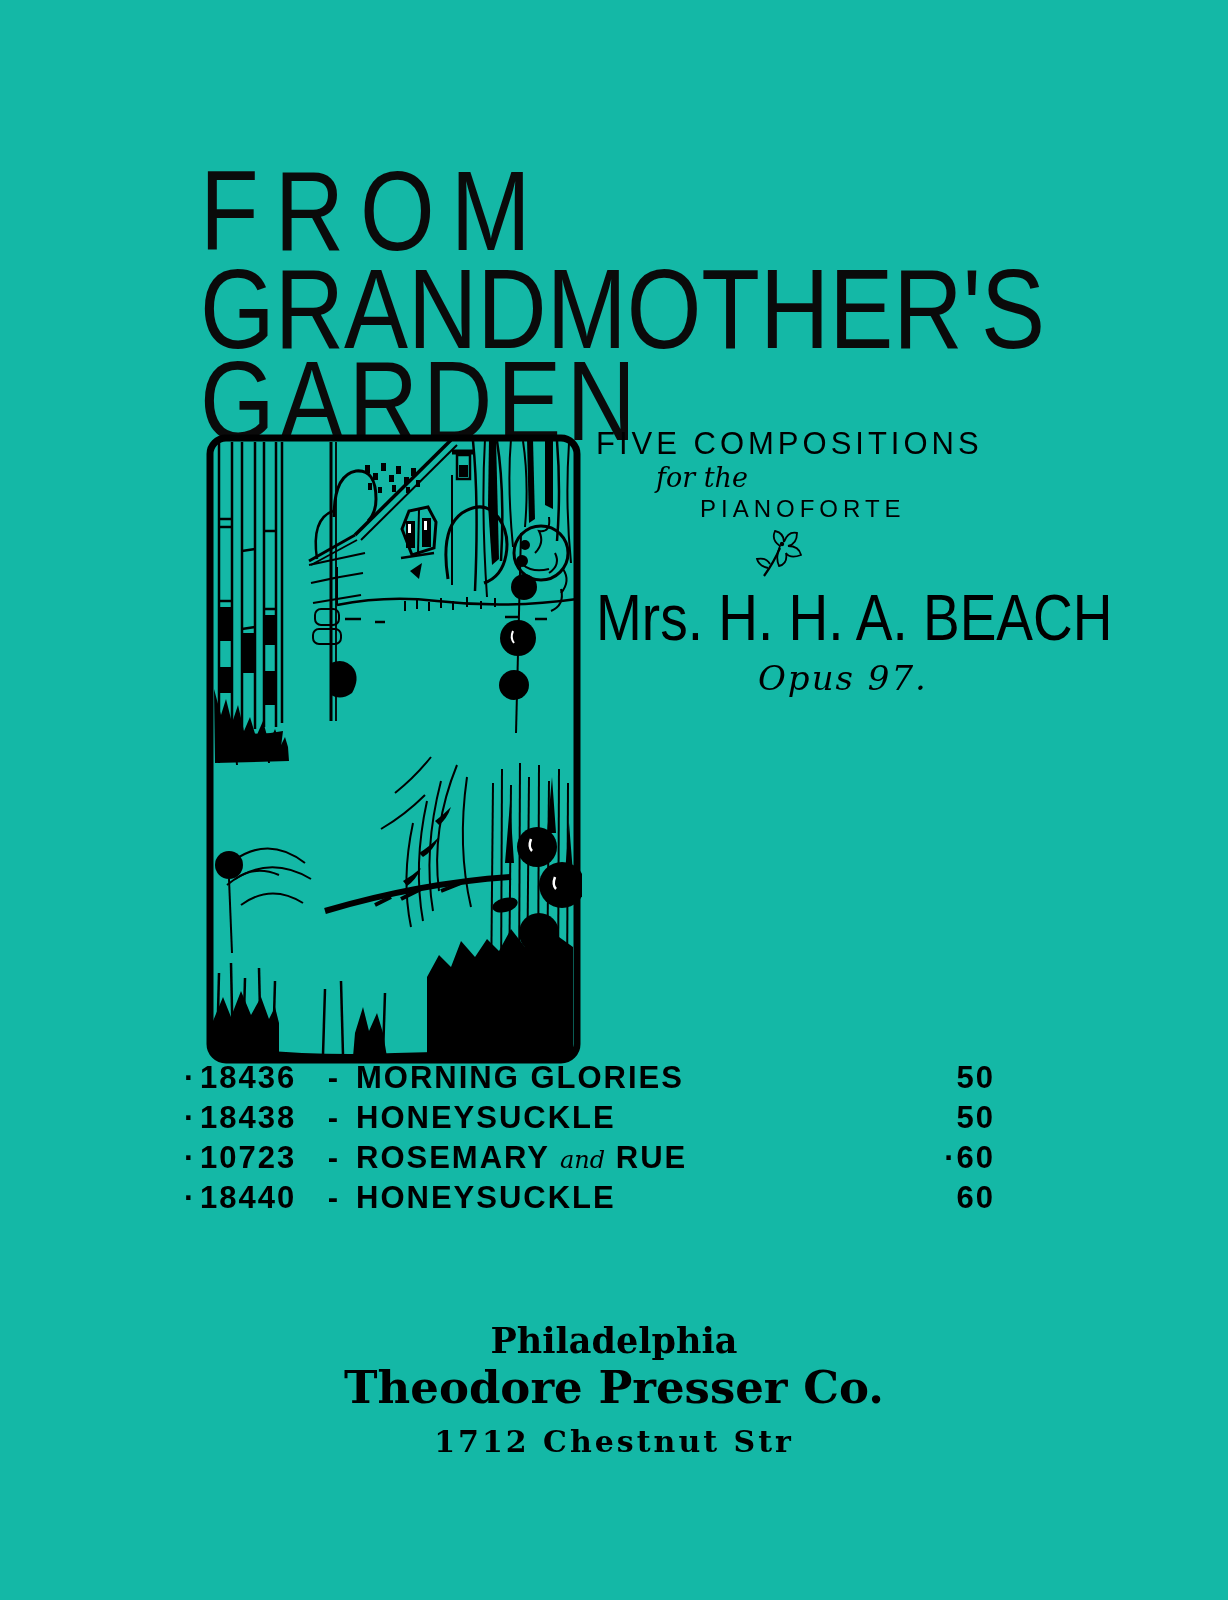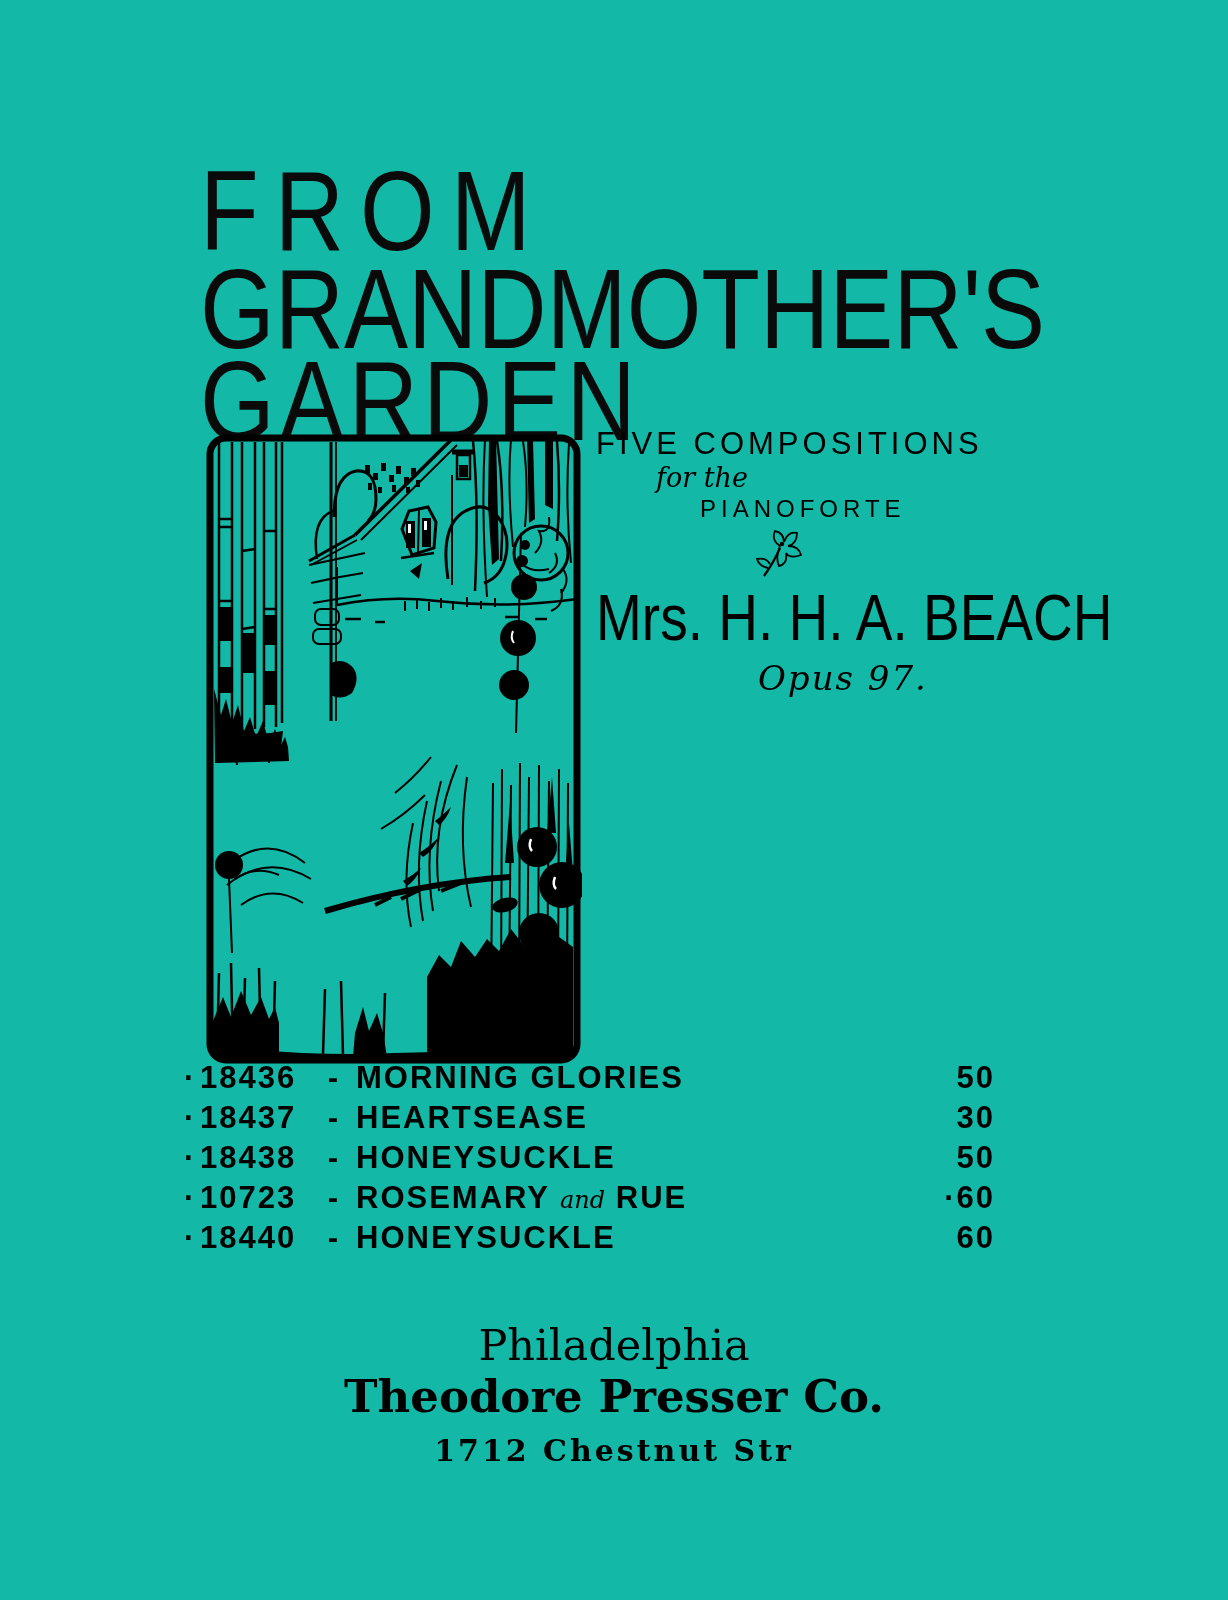--- a/index.html
+++ b/index.html
@@ -34,21 +34,21 @@
   .catalog{position:absolute;left:184px;top:1060px;width:828px;}
   .row{position:relative;height:40px;font-size:31px;font-weight:bold;letter-spacing:2px;white-space:nowrap;}
   .row .bullet{display:inline-block;width:16px;font-weight:bold;}
   .row .num{display:inline-block;width:112px;}
   .row .dash{display:inline-block;width:44px;text-align:center;}
   .row .price{position:absolute;right:17px;top:0;}
   .conj{font-style:italic;font-weight:normal;font-size:24px;font-family:"DejaVu Serif",serif;letter-spacing:0;}
 
   
   .publisher{position:absolute;left:304px;top:1320px;width:620px;text-align:center;font-family:"DejaVu Serif",serif;}
-  .pub-city{font-size:43px;font-weight:normal;}
+  .pub-city{font-size:35px;font-weight:bold;}
   .pub-name{font-size:45px;font-weight:bold;margin-top:0px;}
   .pub-address{font-size:30px;font-weight:bold;letter-spacing:3px;margin-top:10px;text-align:center;}
 </style>
 </head>
 <body>
 
 <div class="page">
 
   <div class="title-line t1">FROM</div>
   <div class="title-line t2">GRANDMOTHER'S</div>
@@ -255,23 +255,20 @@
   </svg>
 
   <div class="composer">Mrs. H. H. A. BEACH</div>
   <div class="opus">Opus 97.</div>
 
   <div class="catalog">
     <div class="row">
       <span class="bullet">·</span><span class="num">18436</span><span class="dash">-</span><span class="ctitle">MORNING GLORIES</span><span class="price">50</span>
     </div>
     <div class="row">
-      <span class="bullet">·</span><span class="num">18437</span><span class="dash">-</span><span class="ctitle">HEARTSEASE</span><span class="price">30</span>
-    </div>
-    <div class="row">
       <span class="bullet">·</span><span class="num">18438</span><span class="dash">-</span><span class="ctitle">HONEYSUCKLE</span><span class="price">50</span>
     </div>
     <div class="row">
       <span class="bullet">·</span><span class="num">10723</span><span class="dash">-</span><span class="ctitle">ROSEMARY</span> <span class="conj">and</span> <span class="ctitle">RUE</span><span class="price">·60</span>
     </div>
     <div class="row">
       <span class="bullet">·</span><span class="num">18440</span><span class="dash">-</span><span class="ctitle">HONEYSUCKLE</span><span class="price">60</span>
     </div>
   </div>
 

